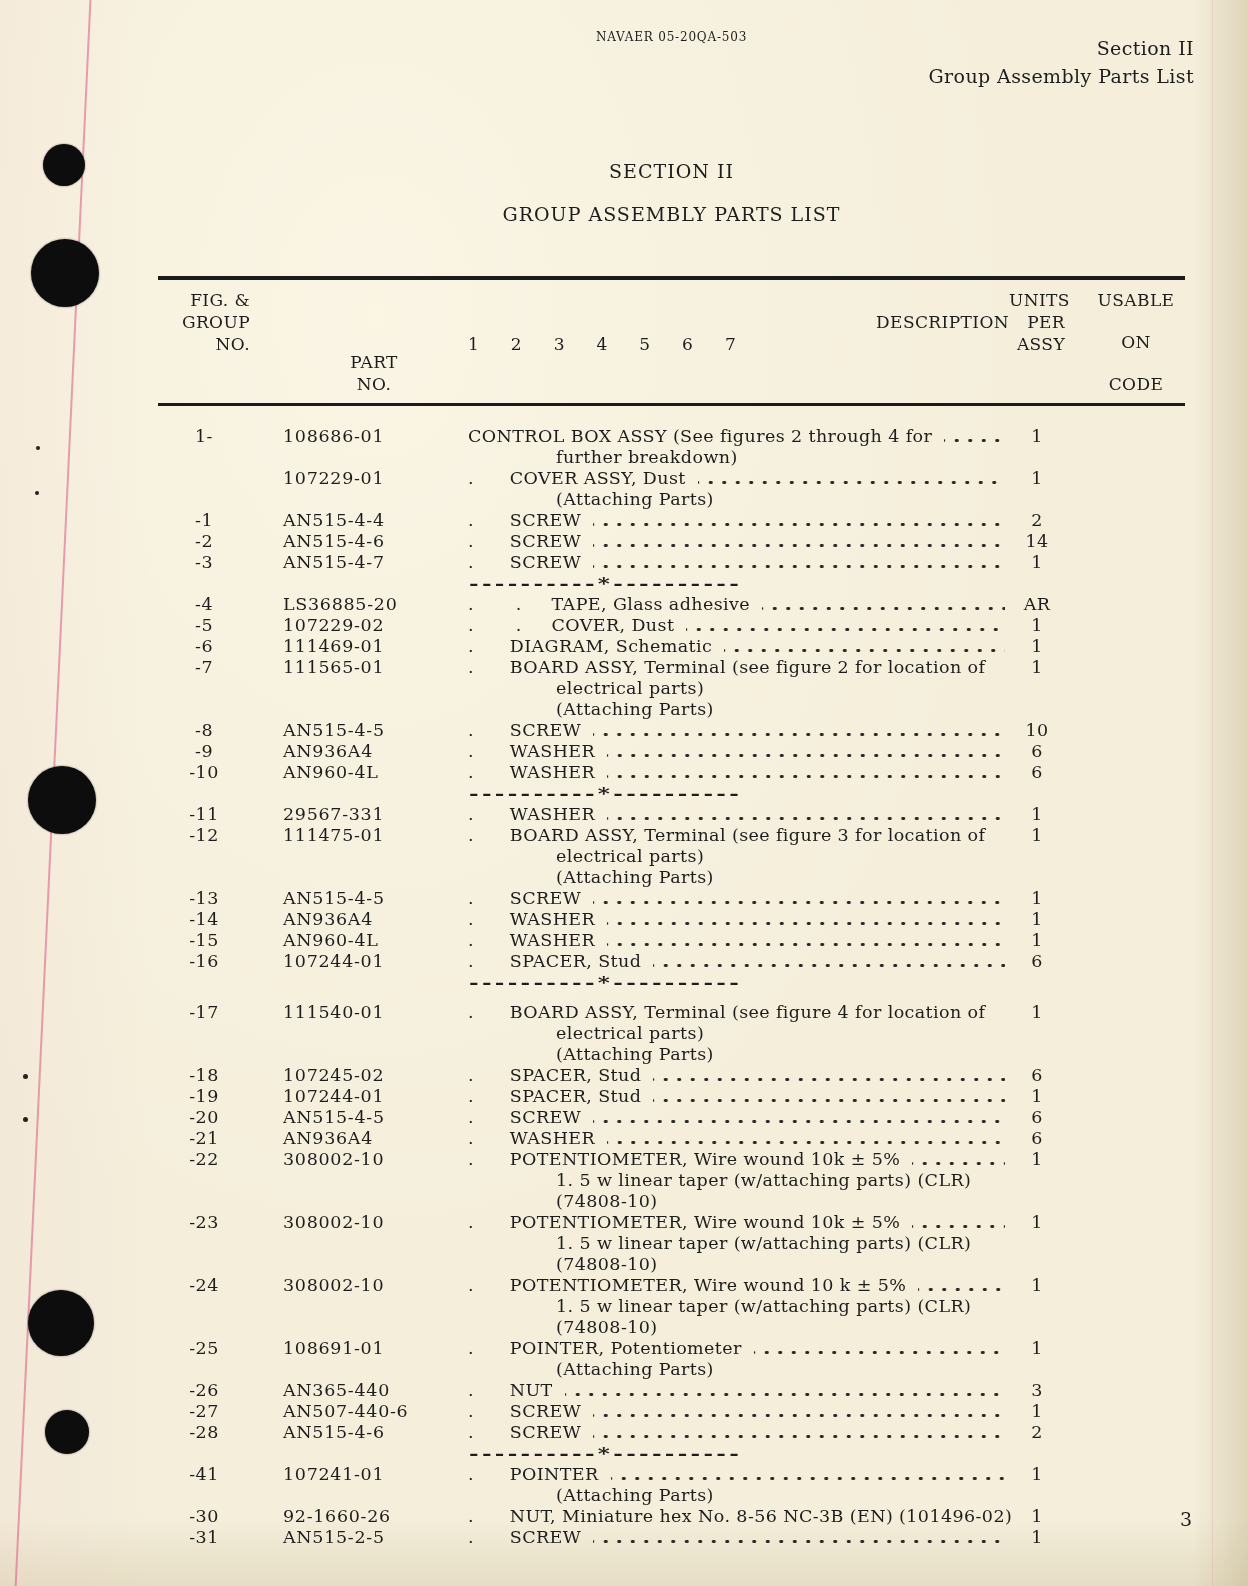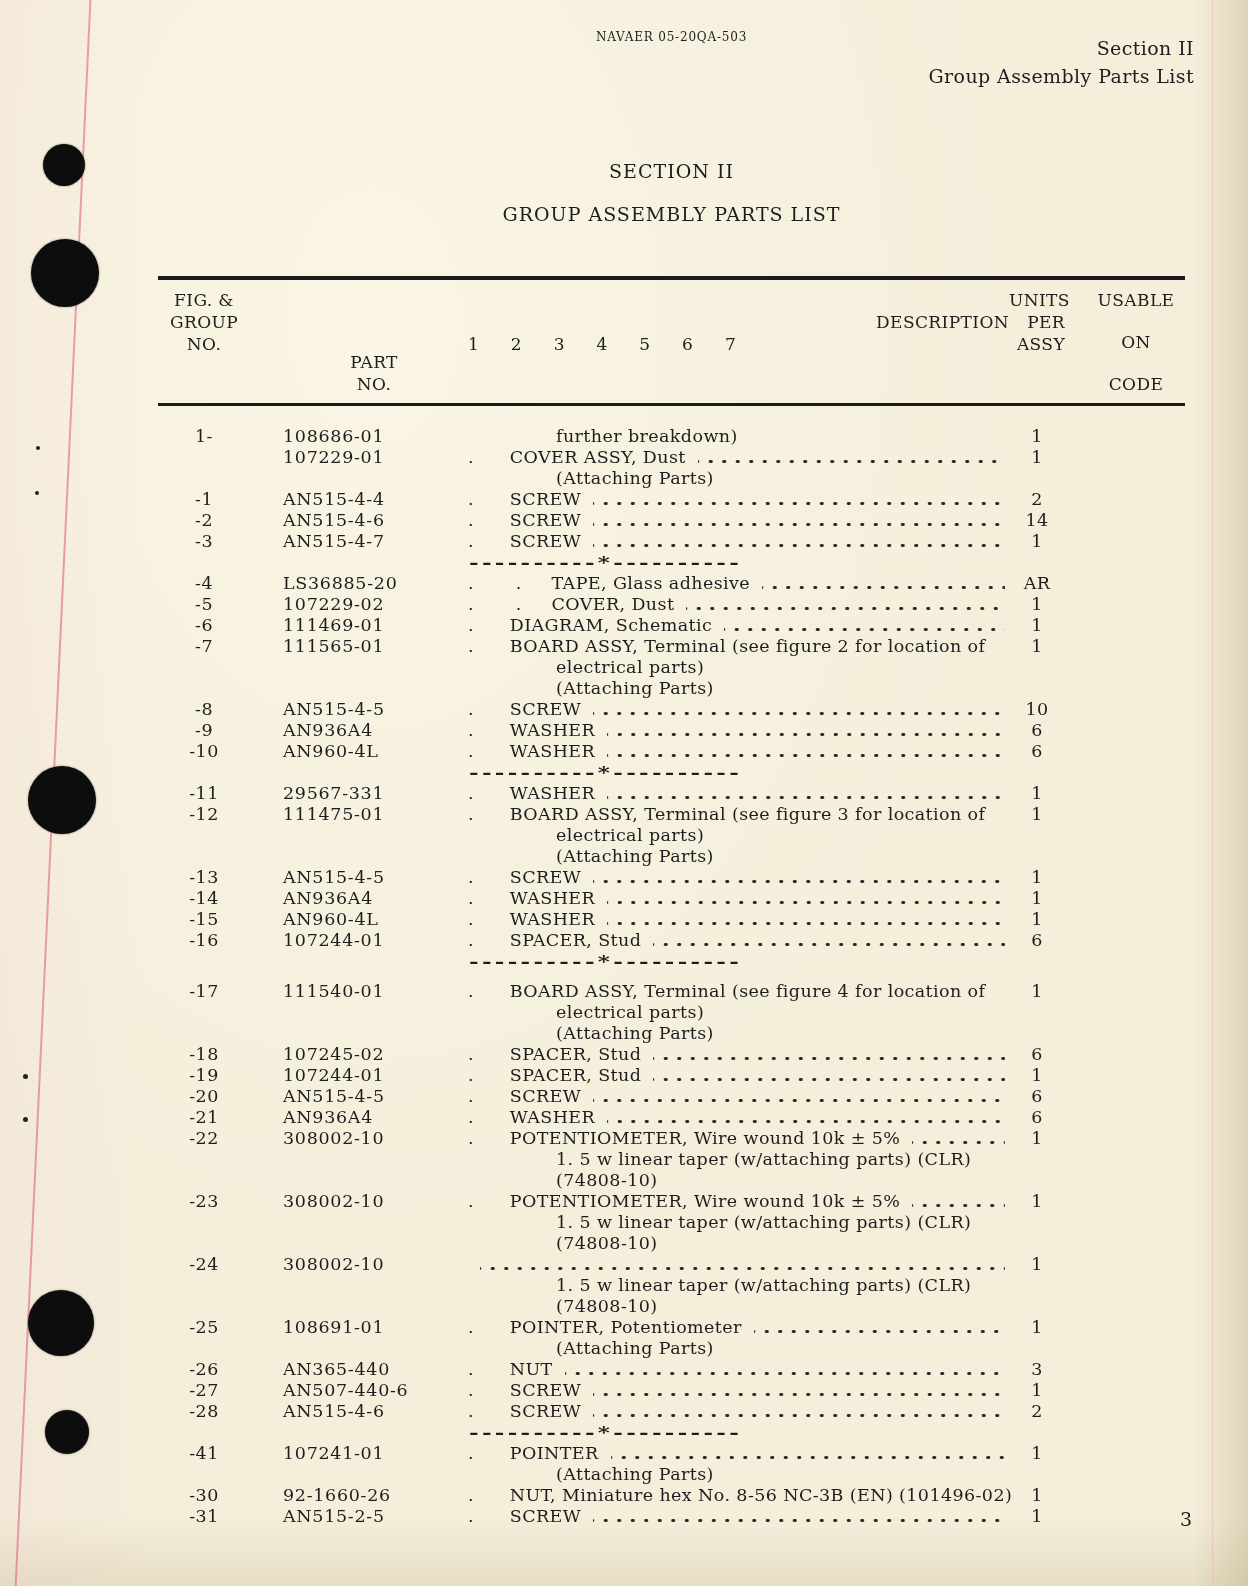--- a/index.html
+++ b/index.html
@@ -45,21 +45,21 @@
     font-size:19px;letter-spacing:1px;}
   .page-number{position:absolute;right:56px;top:1508px;font-size:19px;}
 
   
   .parts-table{position:absolute;left:158px;top:276px;width:1027px;font-size:17.5px;letter-spacing:0.4px;}
   .thead{border-top:4px solid #1b1b1b;border-bottom:3px solid #1b1b1b;
     display:grid;grid-template-columns:92px 218px 541px 56px 1fr;
     padding:9px 0 8px;line-height:22px;font-size:17px;}
   .hcol{display:flex;flex-direction:column;}
   .hcol .hl{min-height:22px;}
-  .hc1{text-align:center;}
+  .hc1{text-align:right;}
   .hc2{text-align:center;padding-left:30px;justify-content:flex-end;}
   .hc3 .desc-label{text-align:right;}
   .hc3 .levels{white-space:pre;word-spacing:10px;}
   .hc4{text-align:right;}
   .hc5{text-align:center;padding-left:22px;gap:20px;}
 
   .tbody{padding-top:20px;line-height:21px;}
   .row{display:grid;grid-template-columns:92px 218px 541px 56px 1fr;align-items:start;}
   .row.gap{margin-top:9px;}
   .fig-cell{text-align:center;}
@@ -130,20 +130,21 @@
         <div class="hl">USABLE</div>
         <div class="hl">ON</div>
         <div class="hl">CODE</div>
       </div>
     </div>
     <div class="tbody" id="tbody">
         <div class="row item-row">
           <span class="fig-cell">1-</span>
           <span class="part-cell">108686-01</span>
           <div class="desc-cell">
+            <div class="dline main"><span class="txt">CONTROL BOX ASSY (See figures 2 through 4 for</span><span class="leader"></span></div>
             <div class="dline cont">further breakdown)</div>
           </div>
           <span class="units-cell">1</span>
           <span class="code-cell"></span>
         </div>
         <div class="row item-row">
           <span class="fig-cell"></span>
           <span class="part-cell">107229-01</span>
           <div class="desc-cell">
             <div class="dline main"><span class="txt">.      COVER ASSY, Dust</span><span class="leader"></span></div>
@@ -369,21 +370,21 @@
             <div class="dline cont">1. 5 w linear taper (w/attaching parts) (CLR)</div>
             <div class="dline cont">(74808-10)</div>
           </div>
           <span class="units-cell">1</span>
           <span class="code-cell"></span>
         </div>
         <div class="row item-row">
           <span class="fig-cell">-24</span>
           <span class="part-cell">308002-10</span>
           <div class="desc-cell">
-            <div class="dline main"><span class="leader"></span></div>
+            <div class="dline main"><span class="txt">.      POTENTIOMETER, Wire wound 10 k ± 5%</span><span class="leader"></span></div>
             <div class="dline cont">1. 5 w linear taper (w/attaching parts) (CLR)</div>
             <div class="dline cont">(74808-10)</div>
           </div>
           <span class="units-cell">1</span>
           <span class="code-cell"></span>
         </div>
         <div class="row item-row">
           <span class="fig-cell">-25</span>
           <span class="part-cell">108691-01</span>
           <div class="desc-cell">

